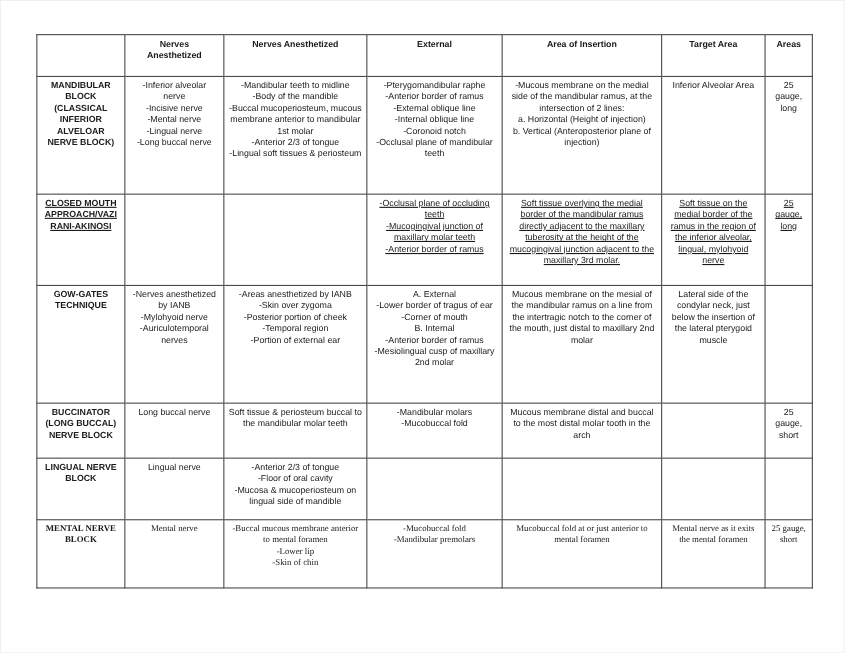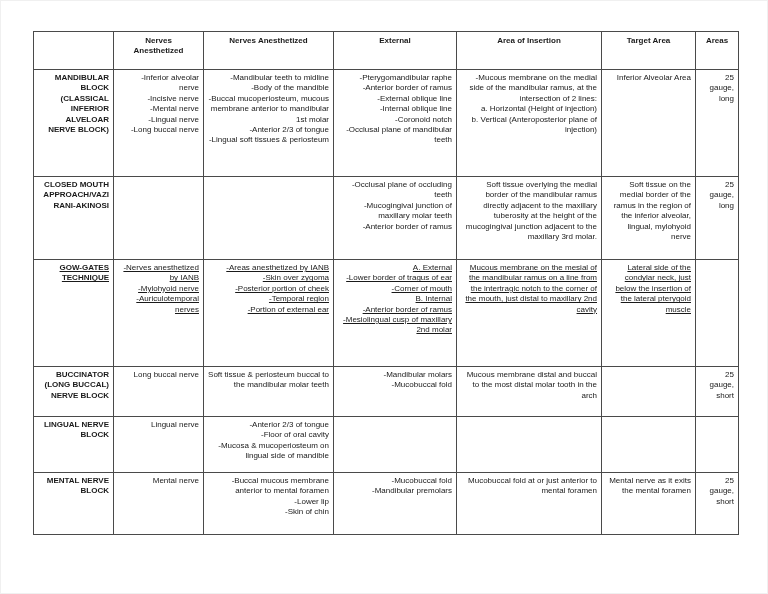--- a/index.html
+++ b/index.html
@@ -20,21 +20,21 @@
   }
   table.anesthesia {
     border-collapse: collapse;
     table-layout: fixed;
     width: 705px;
   }
   table.anesthesia th,
   table.anesthesia td {
     border: 1px solid #4a4a4a;
     vertical-align: top;
-    text-align: right;
+    text-align: center;
     padding: 3px 4px;
     font-size: 8px;
     line-height: 1.3;
     white-space: pre-line;
     word-wrap: break-word;
     overflow: hidden;
   }
   table.anesthesia th {
     font-weight: bold;
     text-align: center;
@@ -48,25 +48,25 @@
   col.c0 { width: 80px; }
   col.c1 { width: 90px; }
   col.c2 { width: 130px; }
   col.c3 { width: 123px; }
   col.c4 { width: 145px; }
   col.c5 { width: 94px; }
   col.c6 { width: 43px; }
   
   tr.hdr  { height: 38px; }
   tr.r0 { height: 107px; }
-  tr.r1 { height: 83px; }
-  tr.r2 { height: 107px; text-decoration: underline; }
+  tr.r1 { height: 83px; text-decoration: underline; }
+  tr.r2 { height: 107px; }
   tr.r3 { height: 50px; }
   tr.r4 { height: 56px; }
-  tr.r5 { height: 62px; }
+  tr.r5 { height: 62px; font-family: Liberation Serif, serif; }
 </style>
 </head>
 <body>
 
 <div class="page">
   <table class="anesthesia">
     <colgroup>
       <col class="c0">
         <col class="c1">
         <col class="c2">
@@ -141,21 +141,21 @@
 -Skin over zygoma
 -Posterior portion of cheek
 -Temporal region
 -Portion of external ear</td>
         <td>A. External
 -Lower border of tragus of ear
 -Corner of mouth
 B. Internal
 -Anterior border of ramus
 -Mesiolingual cusp of maxillary 2nd molar</td>
-        <td>Mucous membrane on the mesial of the mandibular ramus on a line from the intertragic notch to the corner of the mouth, just distal to maxillary 2nd cavity</td>
+        <td>Mucous membrane on the mesial of the mandibular ramus on a line from the intertragic notch to the corner of the mouth, just distal to maxillary 2nd molar</td>
         <td>Lateral side of the condylar neck, just below the insertion of the lateral pterygoid muscle</td>
         <td></td>
       </tr>
       <tr class="r3">
         <td class="rowlabel">BUCCINATOR
 (LONG BUCCAL)
 NERVE BLOCK</td>
         <td>Long buccal nerve</td>
         <td>Soft tissue &amp; periosteum buccal to the mandibular molar teeth</td>
         <td>-Mandibular molars

